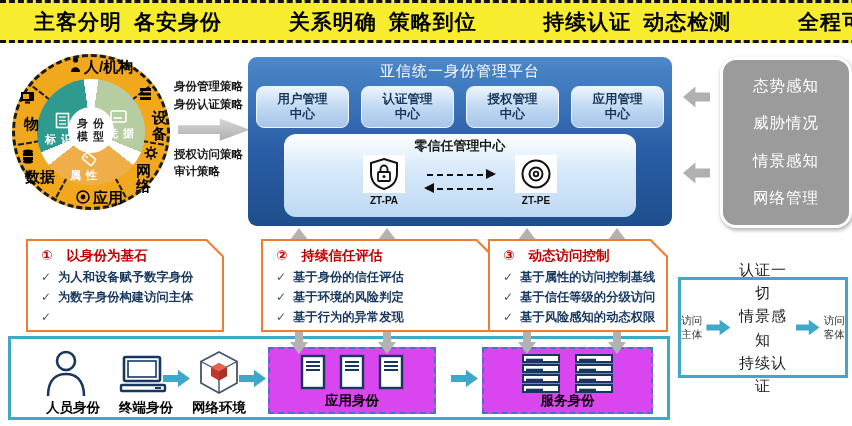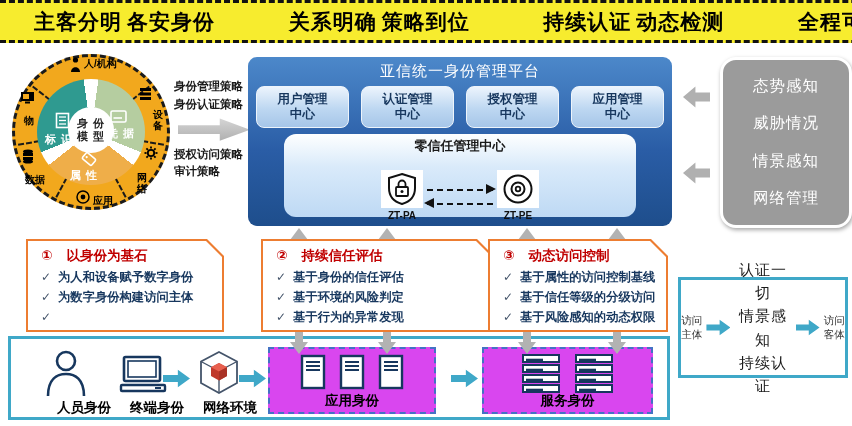--- a/index.html
+++ b/index.html
@@ -5,55 +5,55 @@
   html,body{margin:0;padding:0;background:#fff;}
   body{font-family:"Liberation Sans","DejaVu Sans",sans-serif;}
   #canvas{position:relative;width:852px;height:426px;background:#fff;overflow:hidden;}
   .abs{position:absolute;}
 
   
   .banner{left:0;top:3;width:852px;height:37px;background:#F7EC2E;
     border-top:3px dashed #111;border-bottom:3px dashed #111;
     display:flex;align-items:center;justify-content:space-between;
     padding:0 34px;box-sizing:content-box;}
-  .bgrp{display:flex;gap:5px;}
+  .bgrp{display:flex;gap:12px;}
   .banner span{font-size:21px;font-weight:bold;color:#000;letter-spacing:1px;}
 
   
   .wheel{left:12px;top:54px;width:158px;height:156px;}
   .ring{position:absolute;inset:0;border-radius:50%;background:#F2A81D;border:3px dashed #1a1a1a;box-sizing:border-box;}
   .rad{position:absolute;left:78px;top:4px;width:0;height:22px;border-left:2px dashed #1a1a1a;transform-origin:1px 74px;}
   .pie{position:absolute;left:25px;top:25px;width:108px;height:106px;border-radius:50%;
     background:conic-gradient(from 0deg,#fff 0 8deg,#B5CDA0 8deg 112deg,#fff 112deg 128deg,#EFAE49 128deg 232deg,#fff 232deg 248deg,#2F9A90 248deg 352deg,#fff 352deg 360deg);}
   .hub{position:absolute;left:56px;top:53px;width:46px;height:46px;border-radius:50%;background:#fff;
     display:flex;flex-direction:column;align-items:center;justify-content:center;
     font-size:11px;font-weight:bold;color:#222;line-height:1.15;letter-spacing:1px;}
   .segL{position:absolute;color:#fff;font-weight:bold;font-size:11px;letter-spacing:1px;text-align:center;}
-  .ringL{position:absolute;color:#000;font-weight:bold;font-size:10px;line-height:1.05;}
+  .ringL{position:absolute;color:#000;font-weight:bold;font-size:15px;line-height:1.05;}
   .vtext{width:12px;text-align:center;}
   .ricon{position:absolute;}
 
   
   .policy{left:174px;top:78px;width:80px;text-align:left;font-size:11.5px;font-weight:bold;color:#1a1a1a;line-height:1.55;}
   .grayR{width:72px;height:24px;margin:4px auto 4px auto;background:linear-gradient(180deg,#d6d6d6,#aeaeae);
     clip-path:polygon(0 32%,58% 32%,58% 4%,100% 50%,58% 96%,58% 68%,0 68%);}
 
   
   .platform{left:248px;top:57px;width:424px;height:169px;border-radius:9px;
     background:linear-gradient(180deg,#4c88ca 0%,#2a5da6 55%,#1e4e8c 100%);z-index:2;}
   .ptitle{position:absolute;top:5px;width:100%;text-align:center;color:#fff;font-size:15px;font-weight:normal;letter-spacing:1px;}
   .crow{position:absolute;top:29px;left:8px;right:8px;display:flex;justify-content:center;gap:12px;}
   .cbox{width:92px;height:40px;border-radius:8px;border:1.5px solid #edf4fb;
     background:linear-gradient(180deg,#ecf4fd 0%,#bdd7f1 55%,#a6c6e9 100%);
     display:flex;flex-direction:column;align-items:center;justify-content:center;
     color:#17375E;font-weight:bold;font-size:12.5px;line-height:1.2;}
   .ztpanel{position:absolute;left:36px;right:36px;top:77px;bottom:9px;border-radius:12px;
     background:linear-gradient(180deg,#feffff 0%,#d9eafa 40%,#bed9f4 100%);}
   .zttitle{position:absolute;top:3px;width:100%;text-align:center;color:#1a1a1a;font-size:13px;font-weight:bold;}
-  .ztrow{position:absolute;top:36px;width:100%;display:flex;justify-content:center;align-items:center;gap:4px;}
+  .ztrow{position:absolute;top:21px;width:100%;display:flex;justify-content:center;align-items:center;gap:22px;}
   .ztnode{display:flex;flex-direction:column;align-items:center;}
   .ztic{width:42px;height:38px;background:#fff;display:flex;align-items:center;justify-content:center;}
   .ztlab{margin-top:2px;font-size:10px;font-weight:bold;color:#111;}
   .dashcol{display:flex;flex-direction:column;gap:12px;width:66px;padding-top:2px;}
   .dash{position:relative;height:0;border-top:2.5px dashed #111;}
   .dash.r::after{content:"";position:absolute;right:-3px;top:-7px;width:0;height:0;
     border-left:10px solid #111;border-top:5.5px solid transparent;border-bottom:5.5px solid transparent;}
   .dash.l::before{content:"";position:absolute;left:-3px;top:-7px;width:0;height:0;
     border-right:10px solid #111;border-top:5.5px solid transparent;border-bottom:5.5px solid transparent;}
 
@@ -79,21 +79,21 @@
   .pinner{position:absolute;inset:2px;background:#fff;
     clip-path:polygon(0 0,calc(100% - 16px) 0,100% 16px,100% 100%,0 100%);
     padding:6px 0 0 13px;box-sizing:border-box;}
   .phead{font-size:13.5px;font-weight:bold;color:#C00000;margin-bottom:3px;}
   .phead .num{margin-right:14px;}
   .prow{display:flex;align-items:center;gap:7px;font-size:12.3px;font-weight:600;color:#17375E;line-height:1.62;}
   .chk{color:#44546A;font-size:12px;font-weight:bold;}
 
   
   .bottomBox{left:8px;top:336px;width:662px;height:84px;background:#fff;border:3px solid #3FA8C8;box-sizing:border-box;z-index:0;}
-  .blabel{position:absolute;top:60px;width:76px;text-align:right;font-size:13.5px;font-weight:bold;color:#000;}
+  .blabel{position:absolute;top:60px;width:76px;text-align:center;font-size:13.5px;font-weight:bold;color:#000;}
   .tealA{position:absolute;width:27px;height:19px;background:#3FA8C8;
     clip-path:polygon(0 32%,55% 32%,55% 4%,100% 50%,55% 96%,55% 68%,0 68%);}
   .dashedBox{position:absolute;top:8px;height:67px;border:2px dashed #4472C4;background:#d946ef;box-sizing:border-box;}
   .dlabel{position:absolute;bottom:2px;width:100%;text-align:center;font-size:13.5px;font-weight:bold;color:#000;}
   .srvrow{position:absolute;top:5px;width:100%;display:flex;justify-content:center;gap:13px;}
 
   
   .flowBox{left:678px;top:277px;width:170px;height:101px;border:3px solid #3FA8C8;box-sizing:border-box;background:#fff;
     display:flex;align-items:center;justify-content:center;gap:4px;}
   .flowSide{font-size:10.5px;color:#333;line-height:1.3;text-align:center;width:24px;}

